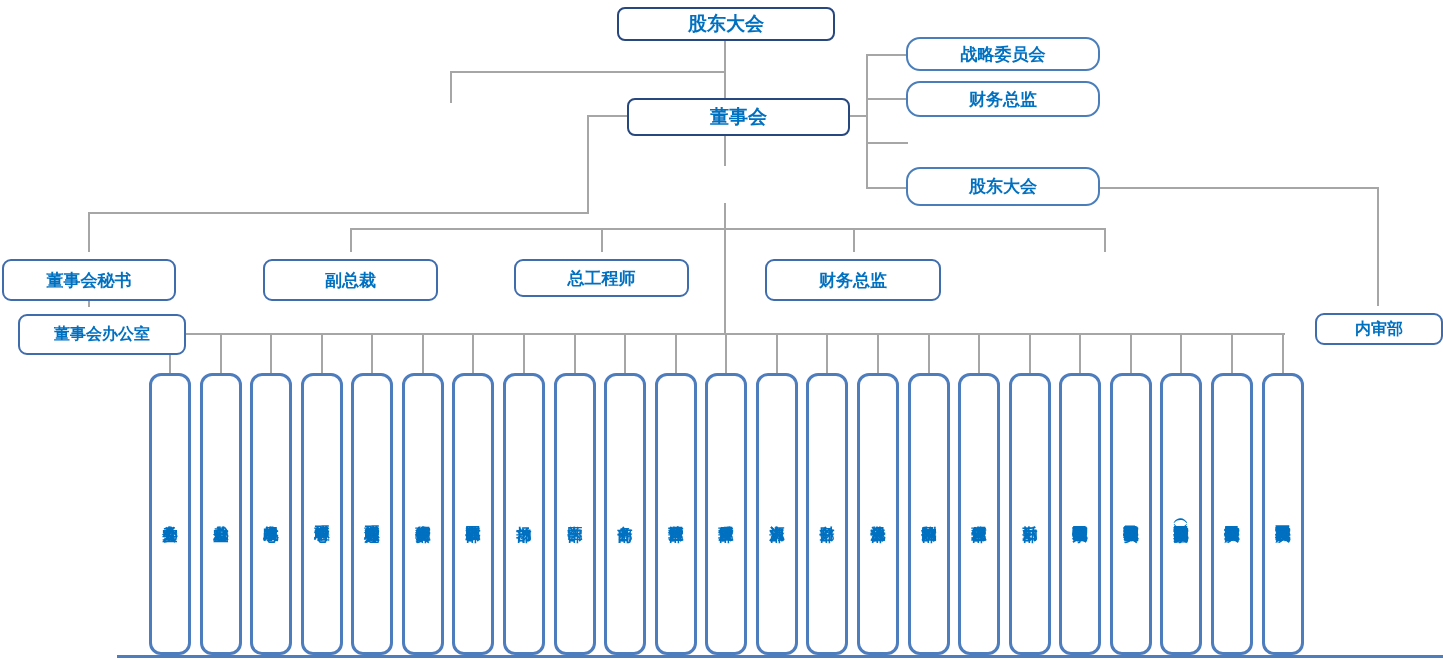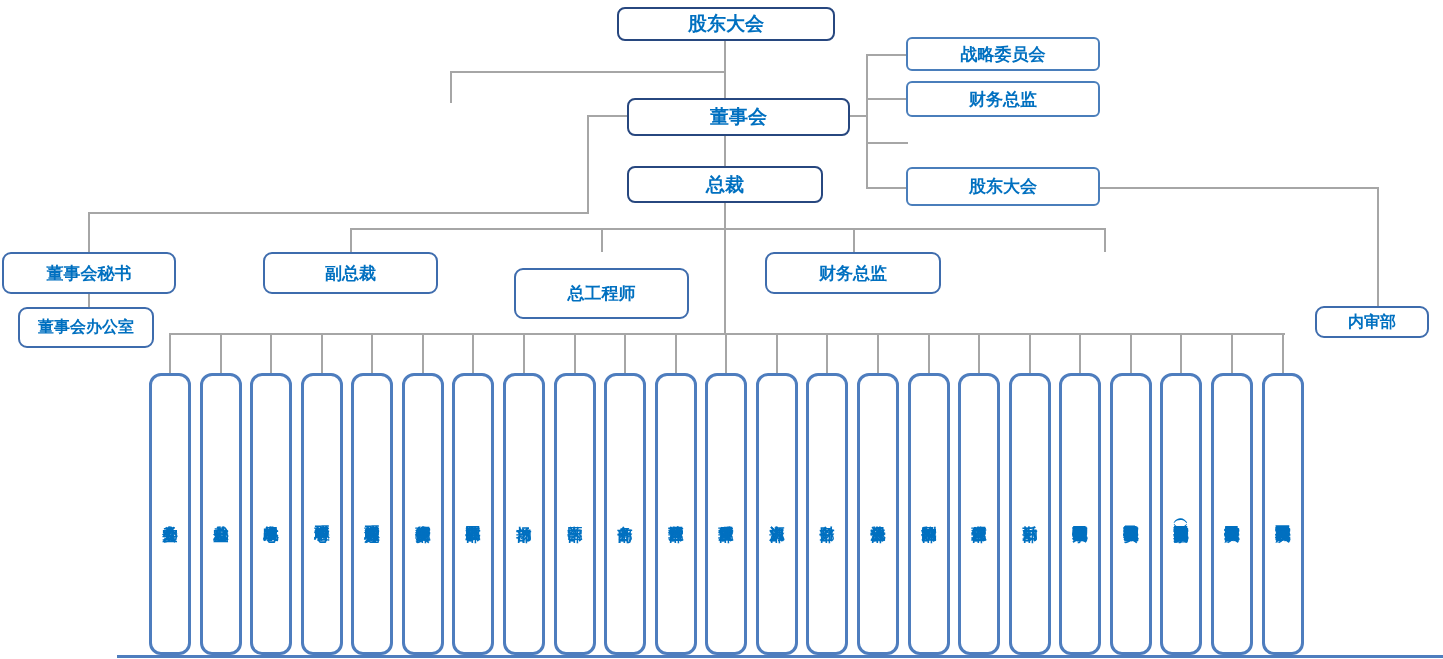--- a/index.html
+++ b/index.html
@@ -3,22 +3,22 @@
 <meta charset="utf-8">
 <style>
   html,body{margin:0;padding:0;background:#ffffff;}
   .stage{position:relative;width:1443px;height:659px;background:#ffffff;overflow:hidden;
          font-family:"DejaVu Sans",sans-serif;}
   .ln{position:absolute;background:#A6A6A6;}
   .box{position:absolute;display:flex;align-items:center;justify-content:center;
        color:#0070C0;font-weight:bold;background:#ffffff;box-sizing:border-box;
        text-align:center;white-space:nowrap;}
   .l1{border:2px solid #27477F;border-radius:8px;font-size:19px;text-align:right;}
-  .l2{border:2.5px solid #4A7EBB;border-radius:6px;font-size:17px;}
-  .l3{border:2.5px solid #3E6CAD;border-radius:9px;font-size:17px;}
+  .l2{border:2.5px solid #4A7EBB;border-radius:14px;font-size:17px;}
+  .l3{border:2.5px solid #3E6CAD;border-radius:9px;font-size:17px;margin-top:7px;}
   .sm{font-size:16px;}
   .dept{position:absolute;top:373px;width:42px;height:282px;
         border:3px solid #4E7DBE;border-radius:12px;box-sizing:border-box;
         background:#ffffff;color:#0070C0;font-weight:bold;font-size:15px;line-height:1.08;
         writing-mode:vertical-rl;text-orientation:upright;
         display:flex;align-items:center;justify-content:center;white-space:normal;}
   .strip{position:absolute;background:#4E7DBE;}
 </style>
 </head>
 <body>
@@ -70,32 +70,31 @@
   <div class="ln" style="left:1079px;top:333px;width:2px;height:40px"></div>
   <div class="ln" style="left:1130px;top:333px;width:2px;height:40px"></div>
   <div class="ln" style="left:1180px;top:333px;width:2px;height:40px"></div>
   <div class="ln" style="left:1231px;top:333px;width:2px;height:40px"></div>
   <div class="ln" style="left:1282px;top:333px;width:2px;height:40px"></div>
 
   <div class="strip" style="left:117px;top:655px;width:1326px;height:3px"></div>
 
   <div class="box l1" style="left:617px;top:7px;width:218px;height:34px">股东大会</div>
   <div class="box l1" style="left:627px;top:98px;width:223px;height:38px">董事会</div>
-  <div class="box l1" style="left:627px;top:166px;width:196px;height:37px">总裁</div>
 
   <div class="box l2" style="left:906px;top:37px;width:194px;height:34px">战略委员会</div>
   <div class="box l2" style="left:906px;top:81px;width:194px;height:36px">财务总监</div>
   <div class="box l2" style="left:906px;top:167px;width:194px;height:39px">股东大会</div>
 
   <div class="box l3" style="left:2px;top:252px;width:174px;height:42px">董事会秘书</div>
   <div class="box l3" style="left:263px;top:252px;width:175px;height:42px">副总裁</div>
-  <div class="box l3" style="left:514px;top:268px;width:175px;height:51px">总工程师</div>
+  <div class="box l3" style="left:514px;top:252px;width:175px;height:38px">总工程师</div>
   <div class="box l3" style="left:765px;top:252px;width:176px;height:42px">财务总监</div>
-  <div class="box l3 sm" style="left:18px;top:307px;width:136px;height:41px">董事会办公室</div>
-  <div class="box l3 sm" style="left:1315px;top:306px;width:114px;height:32px">内审部</div>
+  <div class="box l3 sm" style="left:18px;top:307px;width:168px;height:41px">董事会办公室</div>
+  <div class="box l3 sm" style="left:1315px;top:306px;width:128px;height:32px">内审部</div>
 
   <div class="dept" style="left:149px">党委办公室</div>
   <div class="dept" style="left:200px">总裁办公室</div>
   <div class="dept" style="left:250px">战略发展中心</div>
   <div class="dept" style="left:301px">科研管理中心</div>
   <div class="dept" style="left:351px">临床研究管理中心</div>
   <div class="dept" style="left:402px">生产与安全管理部</div>
   <div class="dept" style="left:452px">国际事业部</div>
   <div class="dept" style="left:503px">市场部</div>
   <div class="dept" style="left:554px">医学部</div>

